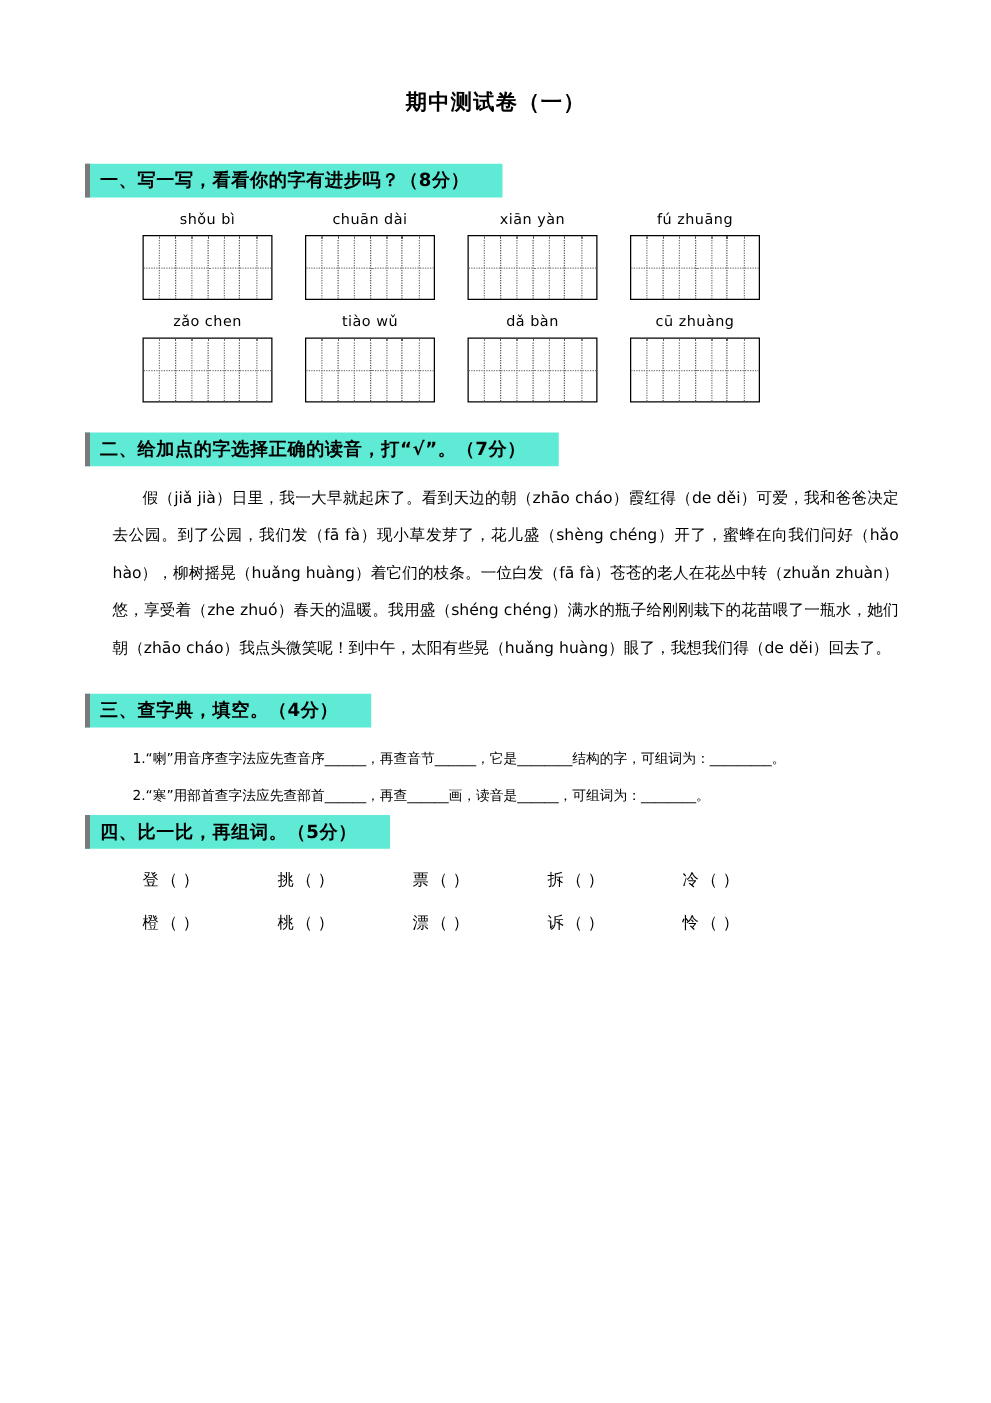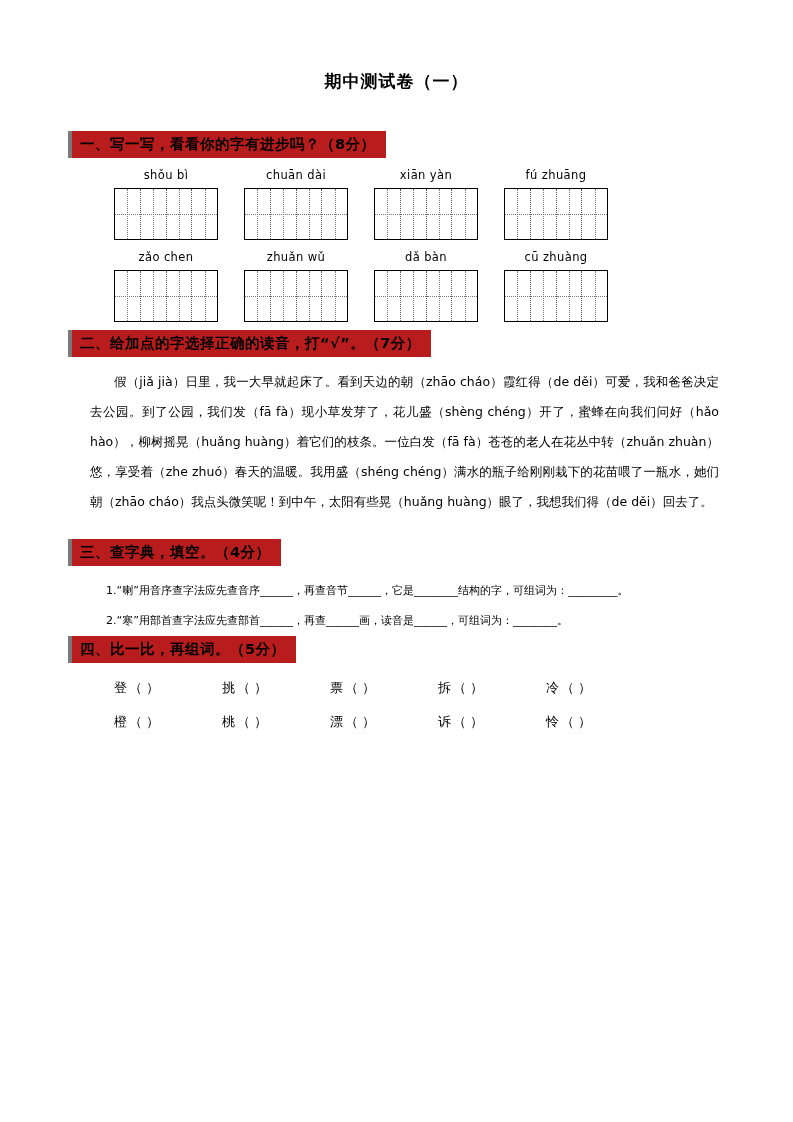--- a/index.html
+++ b/index.html
@@ -25,30 +25,30 @@
   .doc-title {
     text-align: center;
     font-family: "DejaVu Sans", "Liberation Sans", sans-serif;
     font-weight: bold;
     font-size: 17px;
     letter-spacing: 1px;
     padding-top: 70px;
   }
   .section-head {
     display: inline-block;
-    background: #b91c1c;
+    background: #5eead4;
     font-family: "DejaVu Sans", "Liberation Sans", sans-serif;
     font-weight: bold;
     font-size: 14.5px;
-    padding: 4px 10px 4px 8px;
+    padding: 4px 26px 4px 8px;
     letter-spacing: 0.5px;
     border-left: 4px solid #7a7a7a;
   }
   .sec1-wrap { margin-top: 38px; }
-  .sec2-wrap { margin-top: 8px; }
+  .sec2-wrap { margin-top: 24px; }
   .sec3-wrap { margin-top: 22px; }
   .sec4-wrap { }
 
   
   .grid-row {
     display: flex;
     margin-top: 10px;
     padding-left: 46px;
   }
   .grid-cell-group {
@@ -181,21 +181,21 @@
       <div class="grid-cell-group">
         <div class="pinyin">zǎo chen</div>
         <div class="tianzi">
             <div class="sq"></div>
             <div class="sq"></div>
             <div class="sq"></div>
             <div class="sq"></div>
           </div>
       </div>
       <div class="grid-cell-group">
-        <div class="pinyin">zhuǎn wǔ</div>
+        <div class="pinyin">tiào wǔ</div>
         <div class="tianzi">
             <div class="sq"></div>
             <div class="sq"></div>
             <div class="sq"></div>
             <div class="sq"></div>
           </div>
       </div>
       <div class="grid-cell-group">
         <div class="pinyin">dǎ  bàn</div>
         <div class="tianzi">

